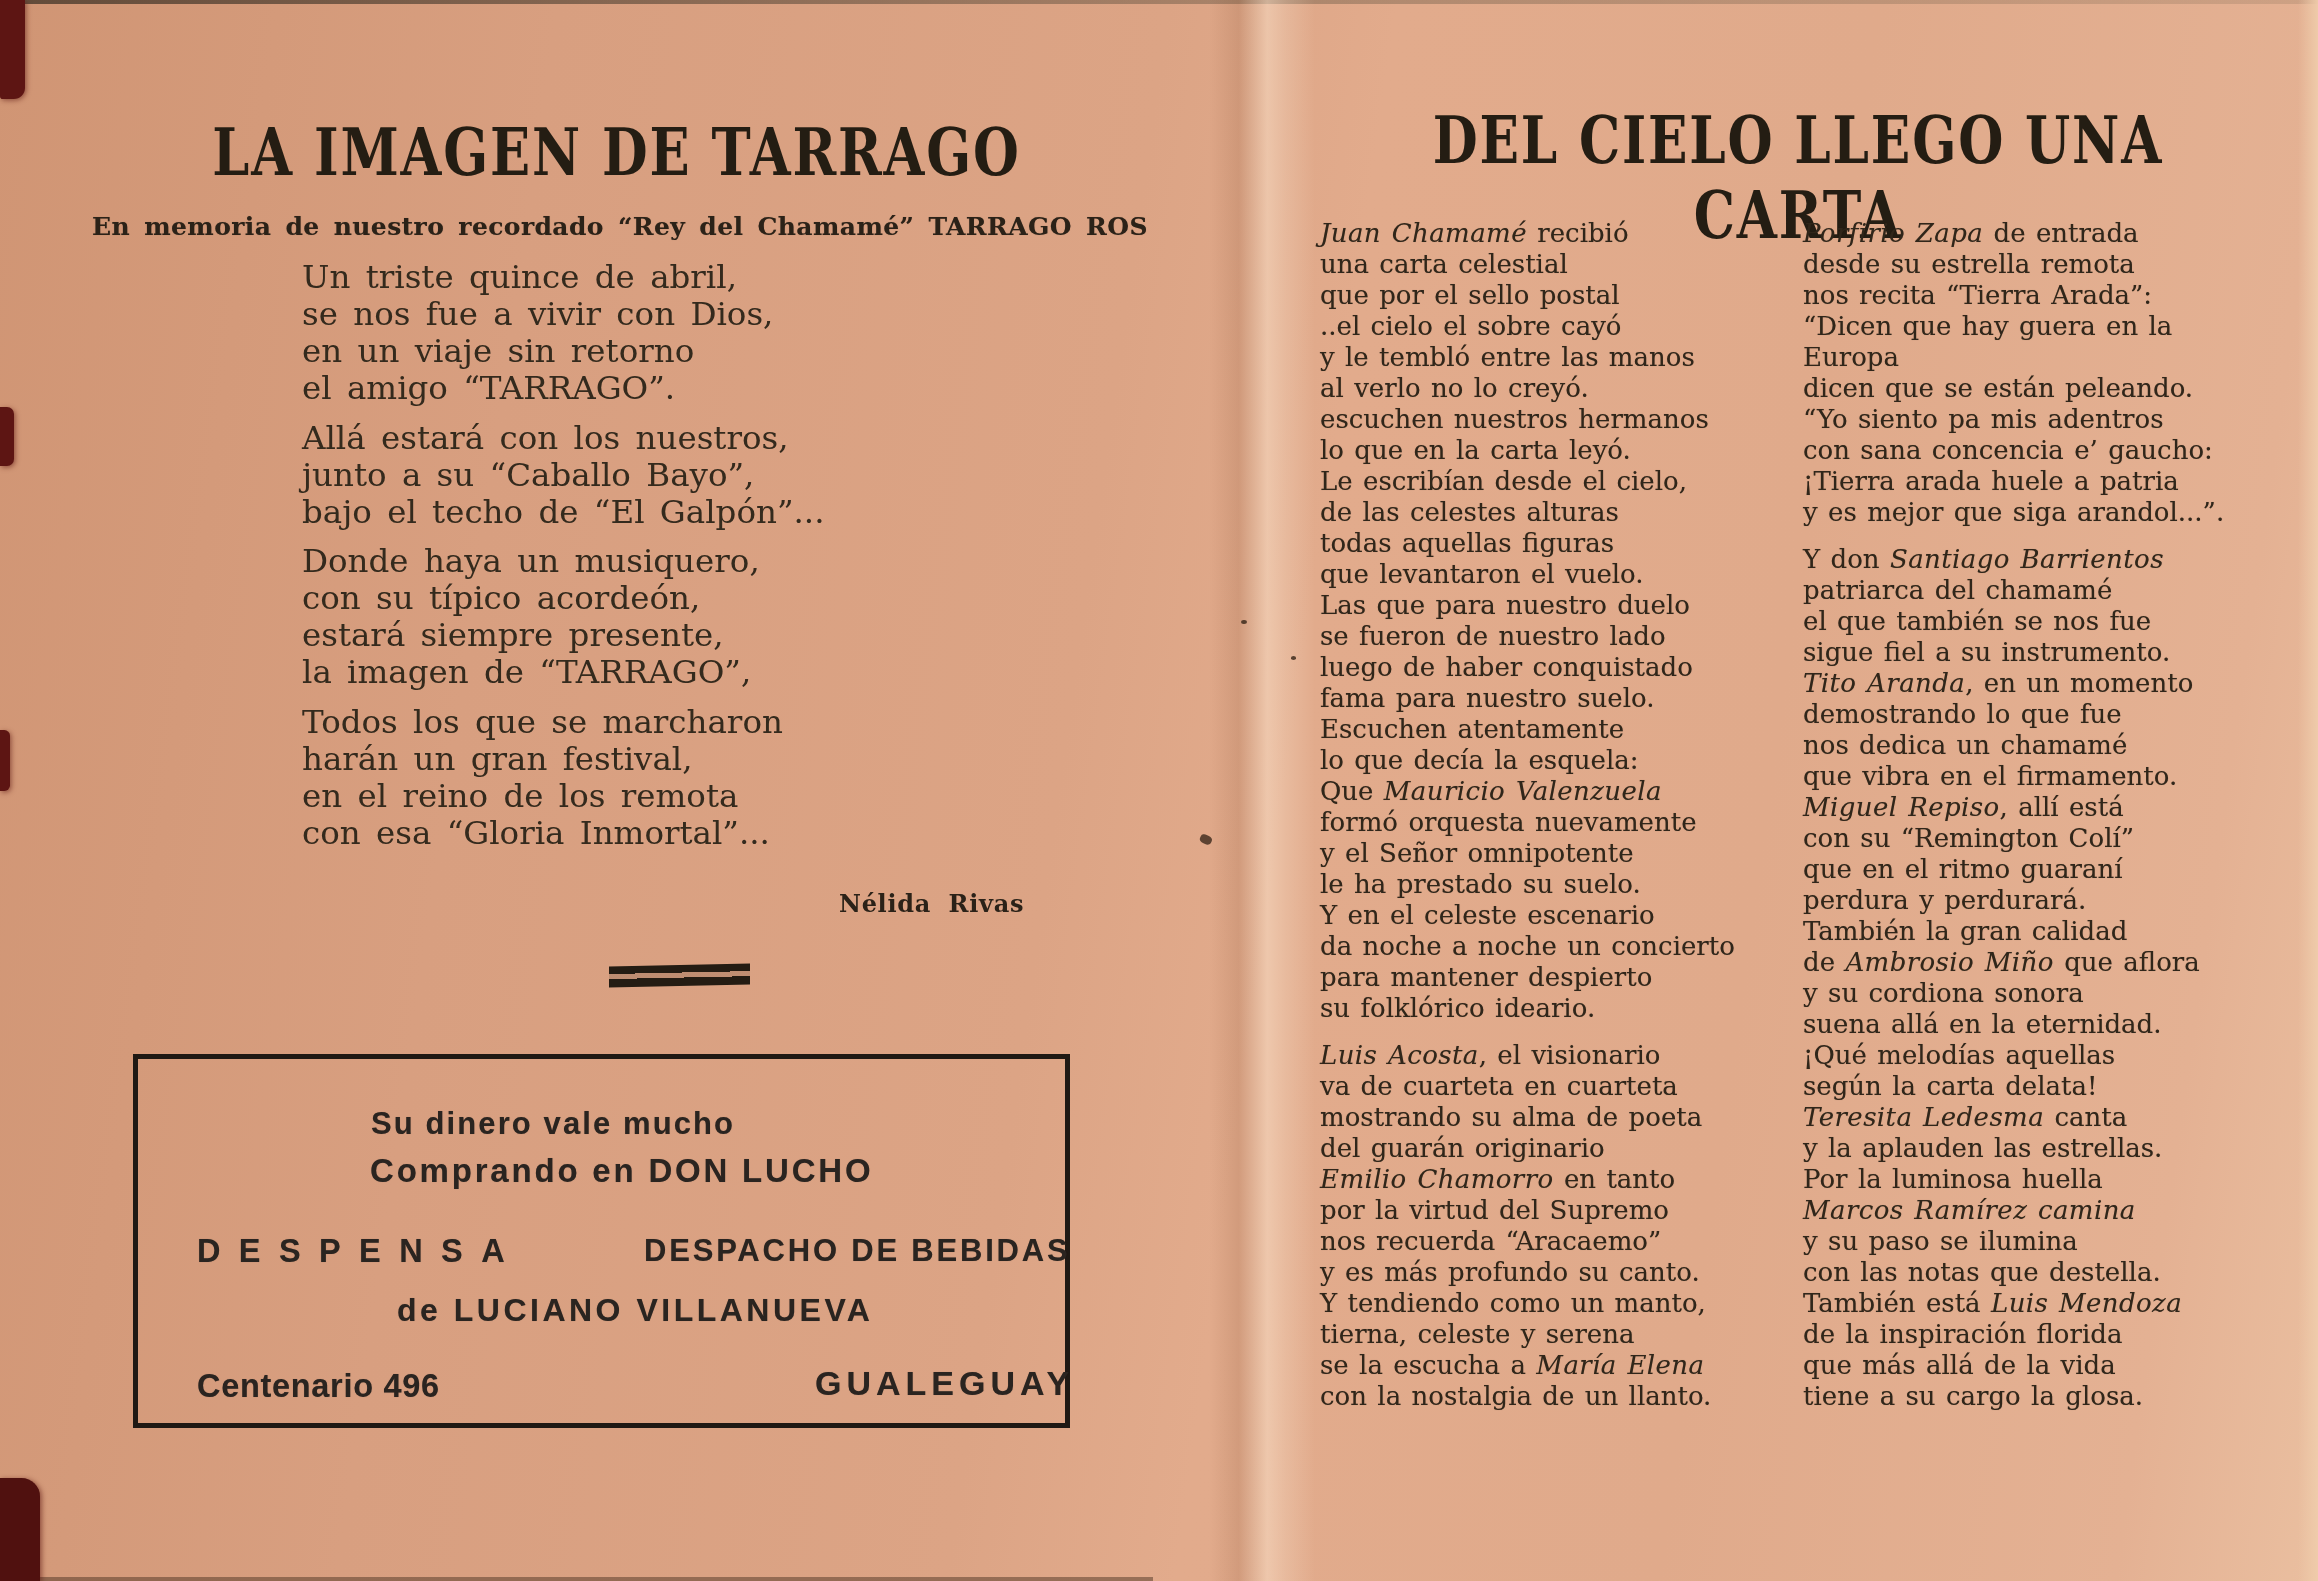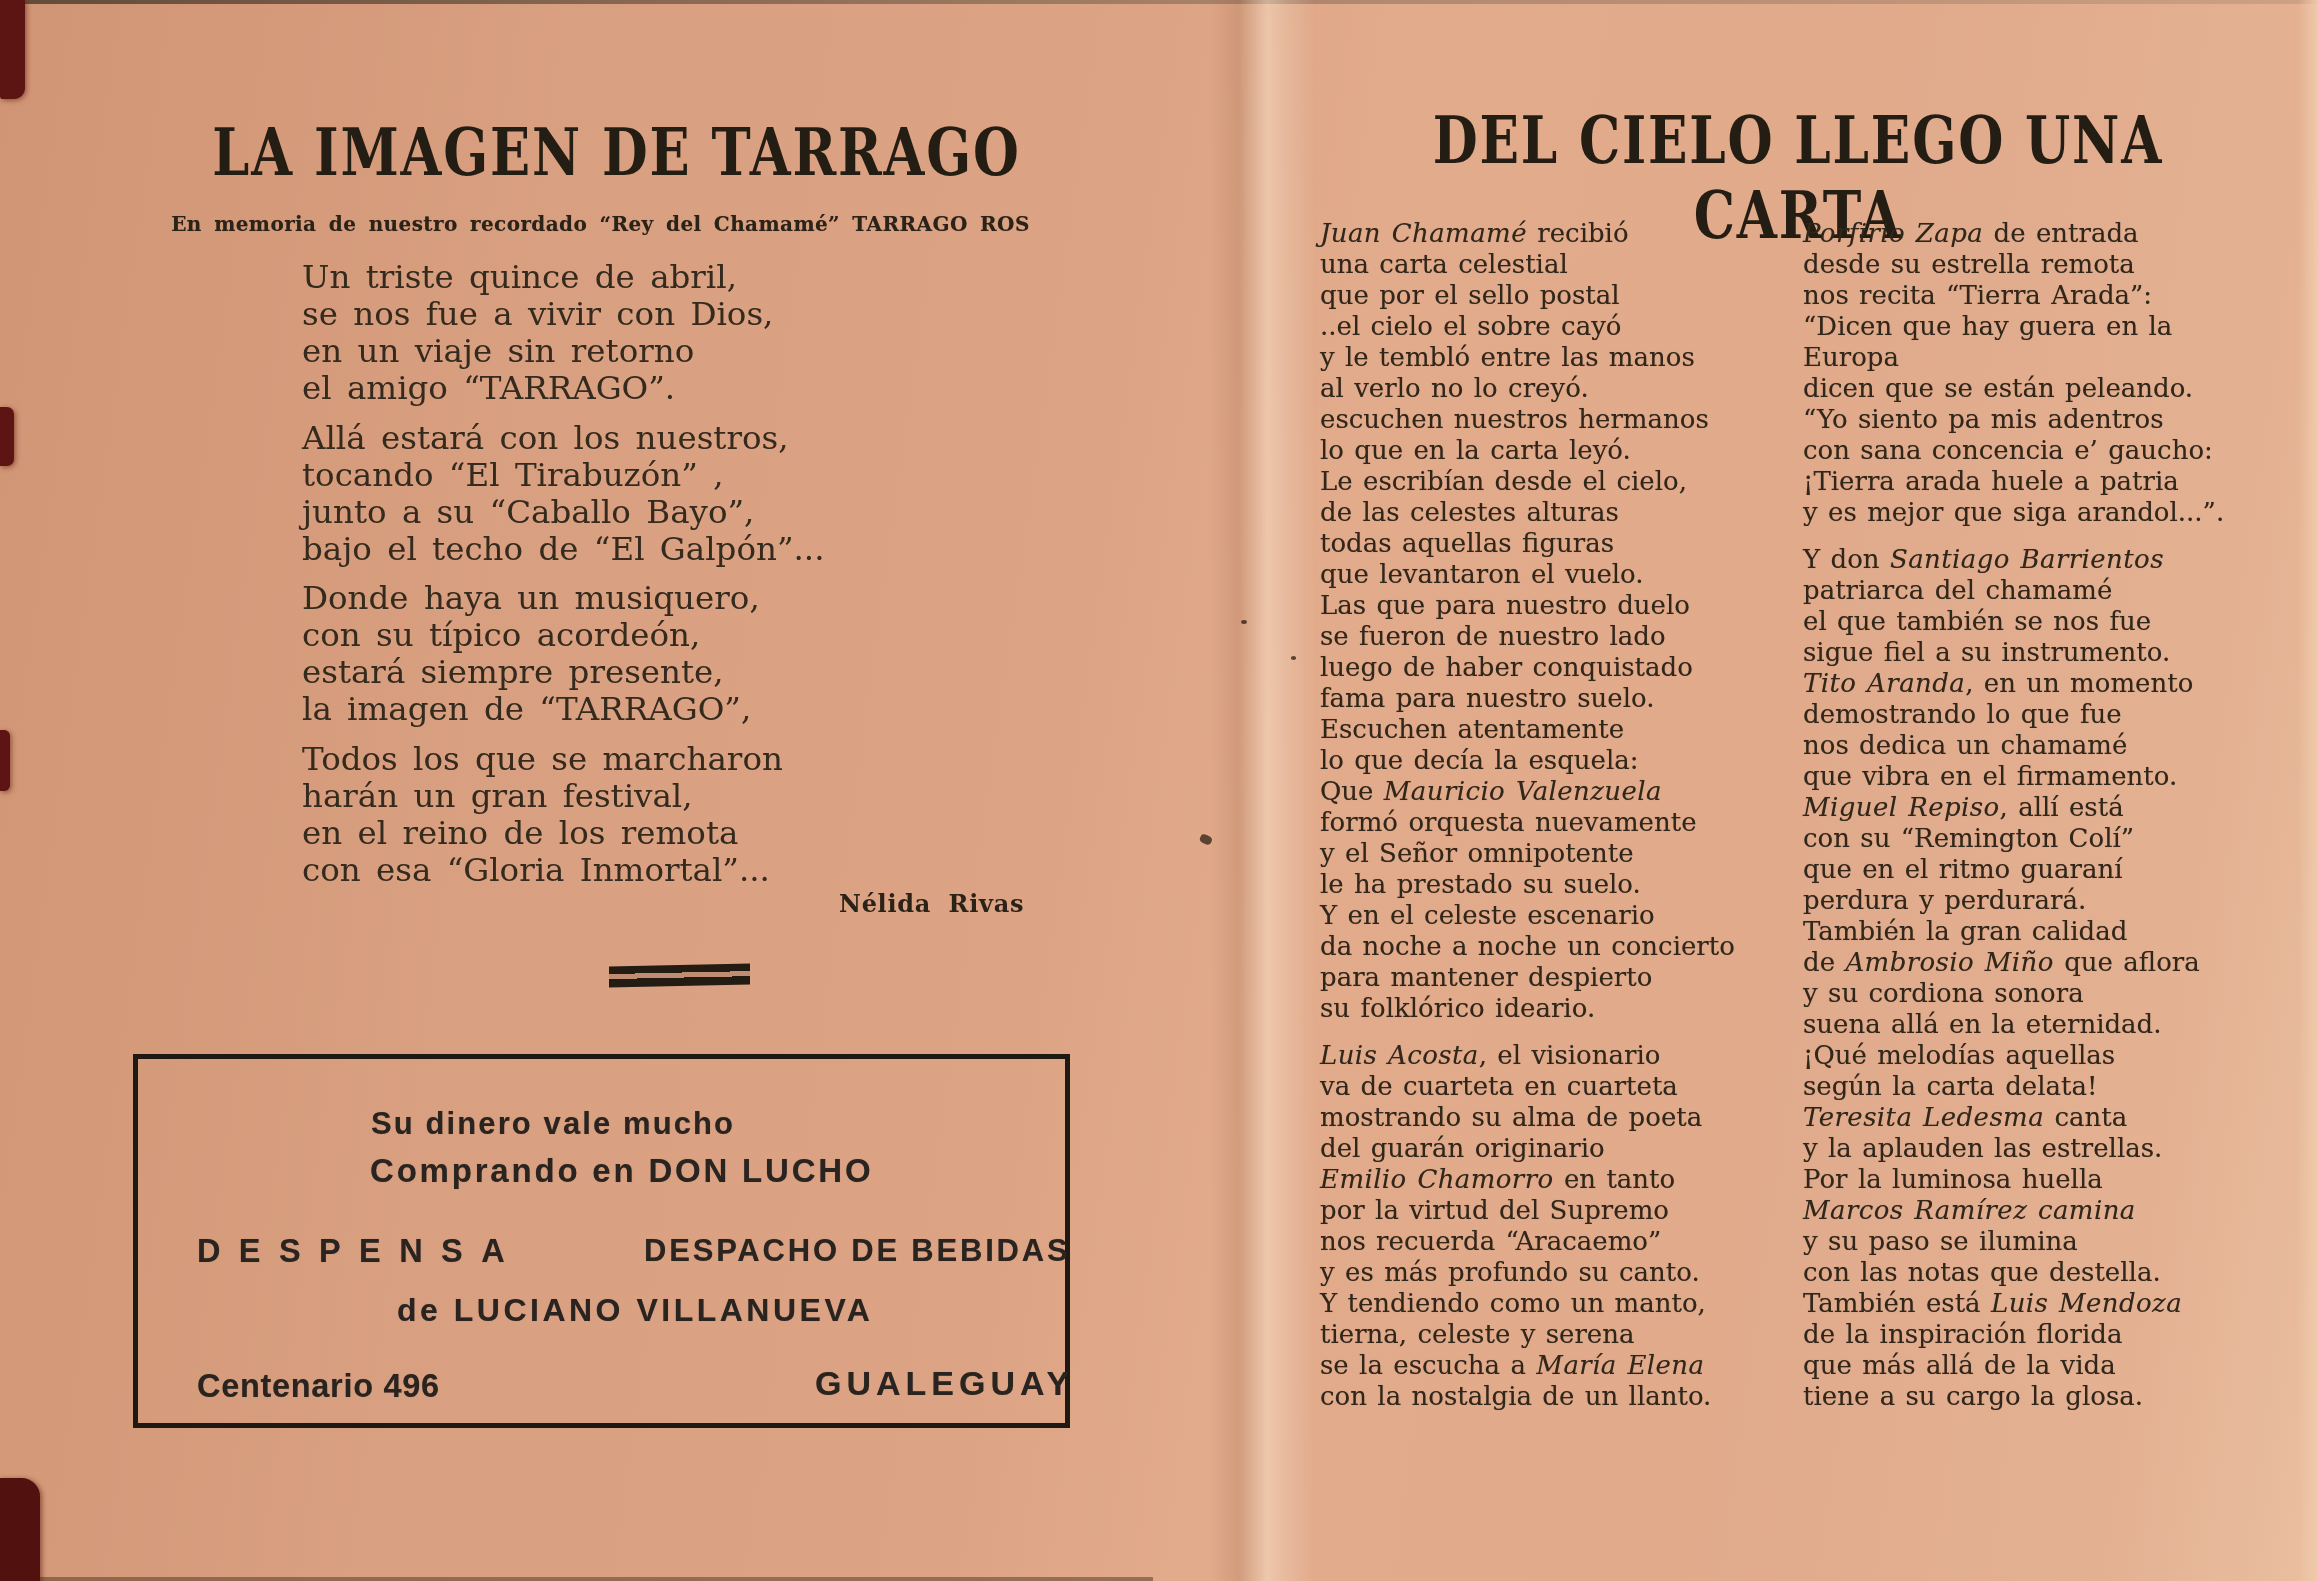--- a/index.html
+++ b/index.html
@@ -27,21 +27,21 @@
   .sp3{left:1200px;top:835px;width:12px;height:8.5px;background:rgba(48,32,20,.75);transform:rotate(25deg);border-radius:40%;}
 
   .ink{color:#2b2218;text-shadow:0 0 0.7px rgba(43,34,24,.38);}
 
   
   .lp-title{position:absolute;left:92px;top:100px;width:1017px;text-align:center;margin:16px;}
   .lp-title span,.rp-title span{display:inline-block;transform:scale(.85,1.06);transform-origin:center;
     font-weight:bold;letter-spacing:2.1px;color:#241d13;}
   .lp-title span{font-size:62px;}
   .dedication{position:absolute;left:92px;top:212px;width:1017px;text-align:center;
-    font-size:20px;font-weight:bold;letter-spacing:0.4px;word-spacing:5px;white-space:nowrap;color:#2b2218;}
+    font-size:25px;font-weight:bold;letter-spacing:0.4px;word-spacing:5px;white-space:nowrap;color:#2b2218;}
   .left-poem{position:absolute;left:302px;top:259px;}
   .stanza{margin-bottom:12.7px;}
   .poem-line{white-space:nowrap;}
   .left-poem .poem-line{font-size:32.5px;line-height:37px;word-spacing:5px;color:#342a1d;}
   .author{position:absolute;left:839px;top:889px;font-size:24px;font-weight:bold;
     letter-spacing:0.7px;word-spacing:8.5px;color:#2b2218;}
   .divider{position:absolute;left:609px;top:965px;width:141px;height:21px;
     background:linear-gradient(180deg,#241c13 0 36%,rgba(36,28,19,.15) 36% 60%,#241c13 60% 100%);
     transform:skewY(-1.2deg);}
   .ad-box{position:absolute;left:133px;top:1054px;width:937px;height:374px;
@@ -93,21 +93,20 @@
 
     <div class="left-poem" id="left-poem">
         <div class="stanza">
           <div class="poem-line"><span>Un triste quince de abril,</span></div>
           <div class="poem-line"><span>se nos fue a vivir con Dios,</span></div>
           <div class="poem-line"><span>en un viaje sin retorno</span></div>
           <div class="poem-line"><span>el amigo “TARRAGO”.</span></div>
         </div>
         <div class="stanza">
           <div class="poem-line"><span>Allá estará con los nuestros,</span></div>
-          <div class="poem-line"><span>tocando “El Tirabuzón” ,</span></div>
           <div class="poem-line"><span>junto a su “Caballo Bayo”,</span></div>
           <div class="poem-line"><span>bajo el techo de “El Galpón”...</span></div>
         </div>
         <div class="stanza">
           <div class="poem-line"><span>Donde haya un musiquero,</span></div>
           <div class="poem-line"><span>con su típico acordeón,</span></div>
           <div class="poem-line"><span>estará siempre presente,</span></div>
           <div class="poem-line"><span>la imagen de “TARRAGO”,</span></div>
         </div>
         <div class="stanza">

